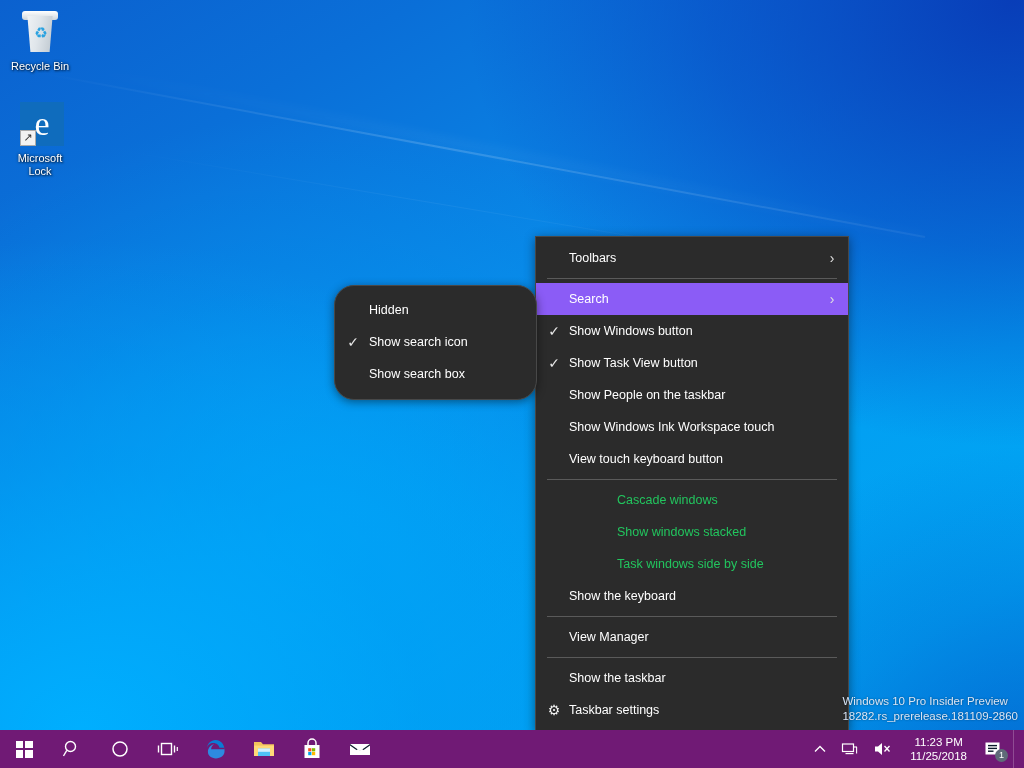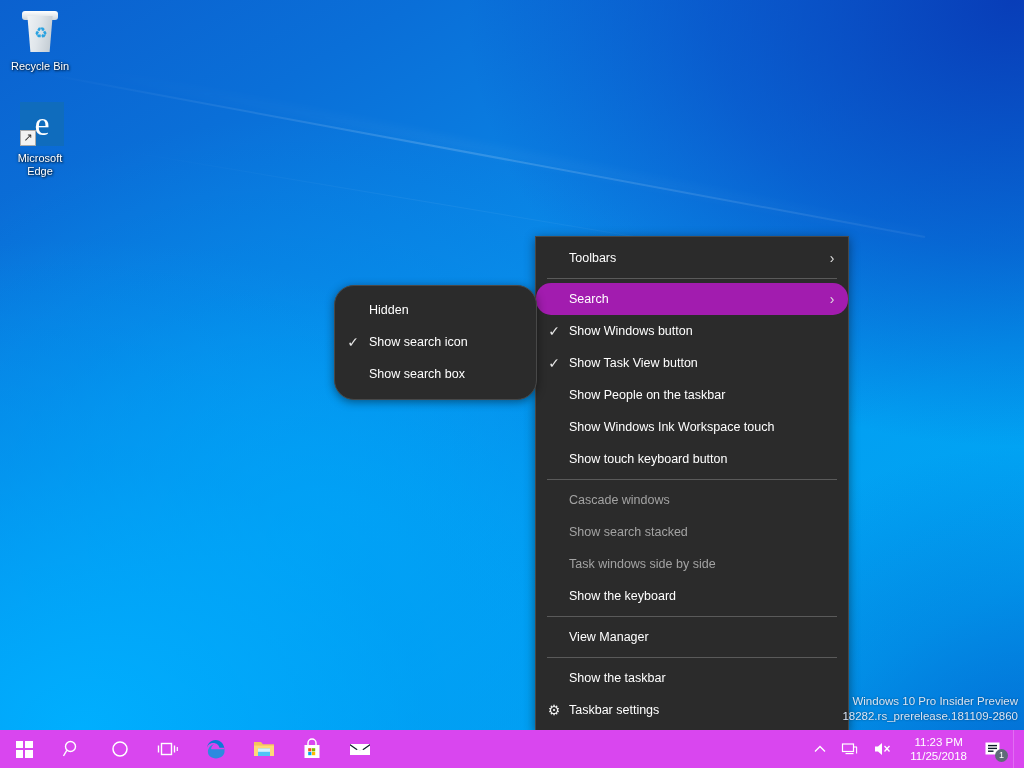--- a/index.html
+++ b/index.html
@@ -110,22 +110,22 @@
   .ctx-item {
     position: relative;
     height: 32px;
     line-height: 32px;
     padding-left: 33px;
     padding-right: 28px;
     white-space: nowrap;
     cursor: default;
   }
   .ctx-item .label { pointer-events: none; }
-  .ctx-item.selected { background: #a21caf; border-radius: 15px; }
-  .ctx-item.disabled { color: #a3a3a3; }
+  .ctx-item.selected { background: #8b5cf6; }
+  .ctx-item.disabled { color: #22c55e; margin-left: 48px; }
   .ctx-item .check {
     position: absolute; left: 11px; top: 0;
     width: 14px; height: 32px;
     line-height: 32px; text-align: center;
     font-size: 14px; color: #e8e8e8;
   }
   .ctx-item .arrow {
     position: absolute; right: 10px; top: 0;
     width: 12px; height: 32px; line-height: 32px;
     text-align: center; font-size: 14px; color: #e0e0e0;
@@ -153,34 +153,33 @@
     padding: 8px 0 9px 0;
     border-radius: 20px;
   }
   #menu-search .ctx-item { padding-left: 34px; }
 
   
   #watermark {
     position: absolute;
     right: 6px;
     bottom: 44px;
-    text-align: right;
     color: #d9e6f7;
     font-size: 11.5px;
     line-height: 15px;
     text-shadow: 0 0 2px rgba(0,0,0,0.5);
     user-select: none;
   }
 
   
   #taskbar {
     position: absolute;
     left: 0; bottom: 0;
     width: 1024px; height: 38px;
-    background: #d946ef;
+    background: #701a75;
     display: flex;
     align-items: center;
     color: #ffffff;
   }
   #taskbar-left { display: flex; align-items: center; height: 38px; }
   .tb-btn {
     width: 48px; height: 38px;
     display: flex; align-items: center; justify-content: center;
     cursor: default;
   }
@@ -242,21 +241,21 @@
   </div>
 
   <div class="desk-icon" id="icon-edge">
     <span class="glyph">
       <span class="edge-tile">
           <span class="edge-e">e</span>
         </span>
       <span class="shortcut-arrow">↗</span>
     </span>
     <span>Microsoft</span><br>
-    <span>Edge</span>
+    <span>Lock</span>
   </div>
 
   <div class="ctx-menu" id="menu-main">
 
     <div class="ctx-item">
       <span class="label">Toolbars</span>
       <span class="arrow">›</span>
     </div>
 
     <div class="ctx-sep"></div>
@@ -278,31 +277,31 @@
 
     <div class="ctx-item">
       <span class="label">Show People on the taskbar</span>
     </div>
 
     <div class="ctx-item">
       <span class="label">Show Windows Ink Workspace touch</span>
     </div>
 
     <div class="ctx-item">
-      <span class="label">Show touch keyboard button</span>
+      <span class="label">View touch keyboard button</span>
     </div>
 
     <div class="ctx-sep"></div>
 
     <div class="ctx-item disabled">
       <span class="label">Cascade windows</span>
     </div>
 
     <div class="ctx-item disabled">
-      <span class="label">Show search stacked</span>
+      <span class="label">Show windows stacked</span>
     </div>
 
     <div class="ctx-item disabled">
       <span class="label">Task windows side by side</span>
     </div>
 
     <div class="ctx-item">
       <span class="label">Show the keyboard</span>
     </div>
 

